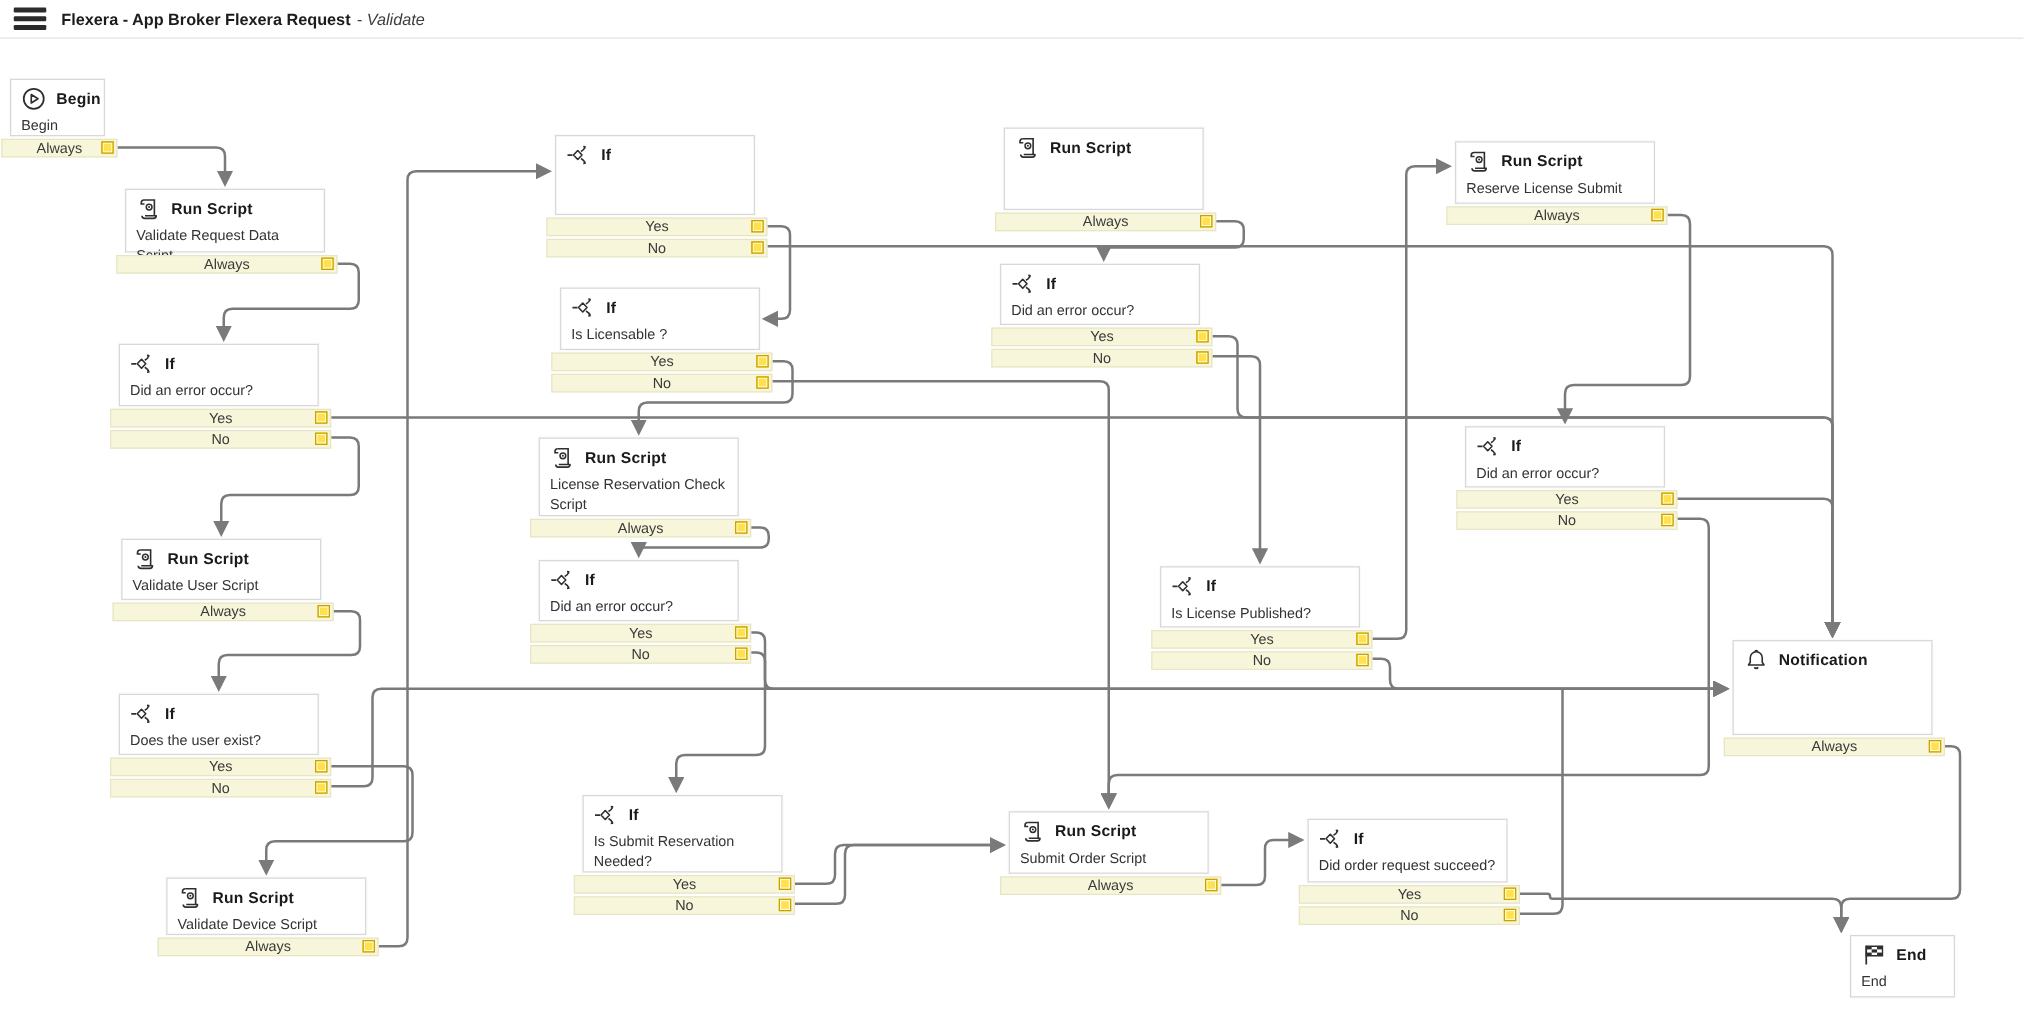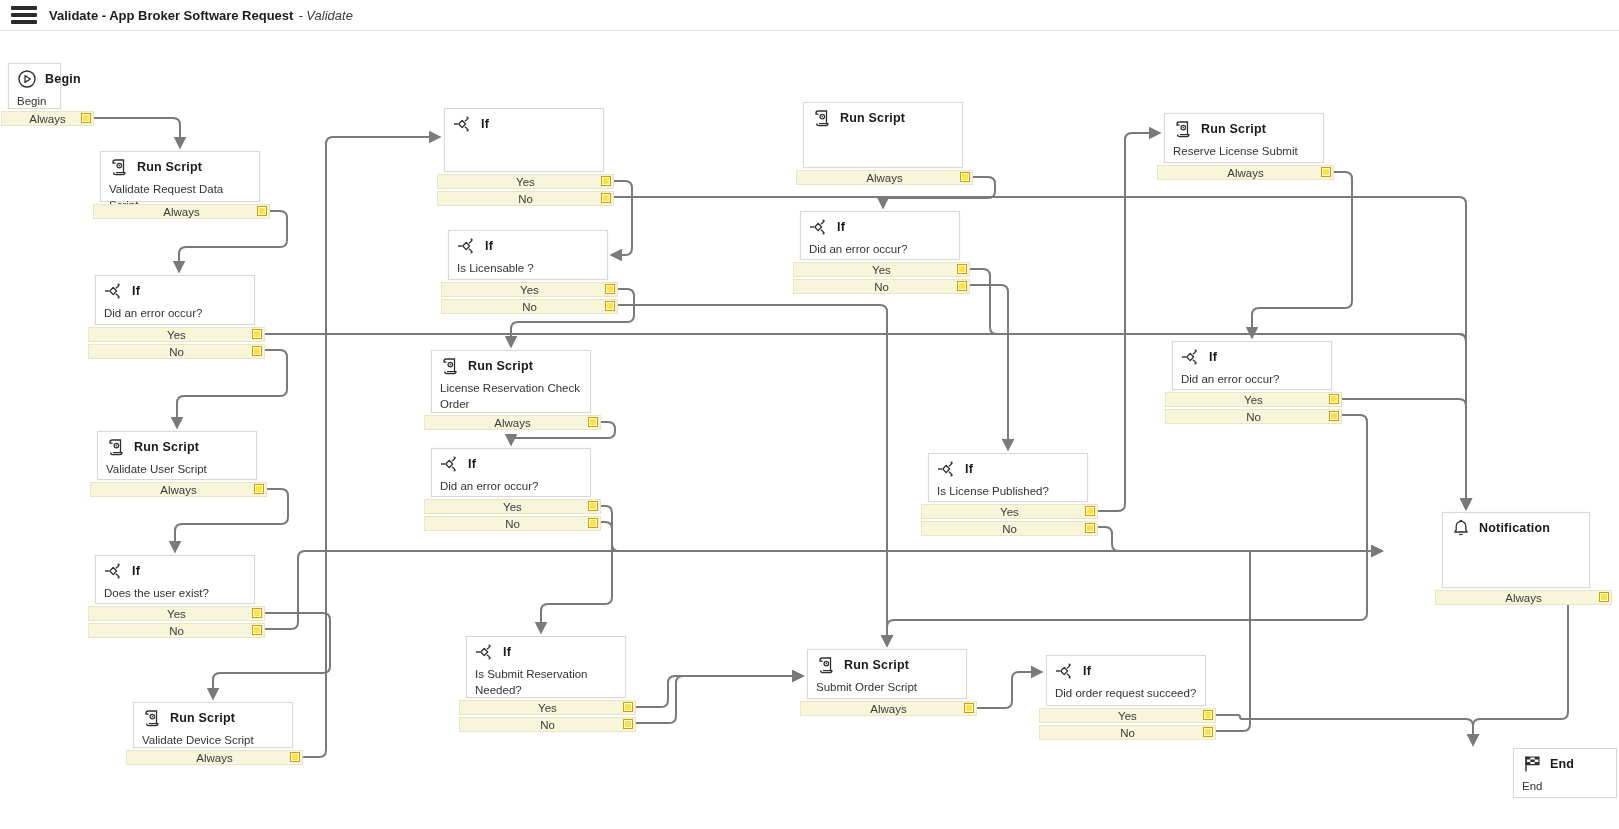--- a/index.html
+++ b/index.html
@@ -69,21 +69,21 @@
         <path class="e" d="M1336 399 L1459 399 Q1466 399 1466 406 L1466 508" marker-end="url(#arr)"></path>
         <path class="e" d="M1336 415 L1360 415 Q1367 415 1367 422 L1367 613 Q1367 620 1360 620 L894 620 Q887 620 887 627 L887 645" marker-end="url(#arr)"></path>
         <path class="e" d="M971 708 L1005 708 Q1012 708 1012 701 L1012 679 Q1012 672 1019 672 L1041 672" marker-end="url(#arr)"></path>
         <path class="e" d="M1210 715 L1238 715 Q1240 715 1240 717 L1240 717 Q1240 719 1242 719 L1466 719 Q1473 719 1473 726 L1473 744" marker-end="url(#arr)"></path>
         <path class="e" d="M1210 731 L1243 731 Q1250 731 1250 724 L1250 551"></path>
         <path class="e" d="M1550 597 L1561 597 Q1568 597 1568 604 L1568 712 Q1568 719 1561 719 L1480 719 Q1473 719 1473 726 L1473 744" marker-end="url(#arr)"></path>
       </g>
   </svg>
 
   <div id="nodes-layer">
-      <div class="node" style="left: 8px; top: 63px; width: 53px;">
+      <div class="node" style="left: 8px; top: 63px; width: 76px;">
         <div class="box" style="height: 46px;">
           <div class="hd">
             <span class="ic">
               <svg class="gl" width="20" height="20" viewBox="0 0 20 20">
      <circle cx="10" cy="10" r="8" fill="none" stroke="#2f2f2f" stroke-width="1.4"></circle>
      <path d="M8 6.6 L13.4 10 L8 13.4 Z" fill="none" stroke="#2f2f2f" stroke-width="1.3" stroke-linejoin="round"></path>
               </svg>
             </span>
             <span class="tt">Begin</span>
           </div>
@@ -266,21 +266,21 @@
               <svg class="gl" width="20" height="20" viewBox="0 0 20 20">
      <path d="M6.2 3h8.3v12.6" fill="none" stroke="#2f2f2f" stroke-width="1.3"></path>
      <path d="M6.2 3C4.9 3 4 3.9 4 5.2v1h2.6" fill="none" stroke="#2f2f2f" stroke-width="1.3"></path>
      <path d="M4.6 15.6c0 1.2.9 2.1 2.1 2.1h7.2c1.2 0 2.1-.9 2.1-2.1h-9" fill="none" stroke="#2f2f2f" stroke-width="1.3" stroke-linejoin="round"></path>
      <circle cx="10.3" cy="8.6" r="2.3" fill="none" stroke="#2f2f2f" stroke-width="1.2"></circle>
      <circle cx="10.3" cy="8.6" r="0.8" fill="#2f2f2f"></circle>
               </svg>
             </span>
             <span class="tt">Run Script</span>
           </div>
-          <div class="bd">License Reservation Check Order</div>
+          <div class="bd">License Reservation Check Script</div>
         </div>
         <div class="row" style="width: 177px;">
           <span class="rl">Always</span>
           <span class="port"></span>
         </div>
       </div>
       <div class="node" style="left: 1172px; top: 341px; width: 160px;">
         <div class="box" style="height: 49px;">
           <div class="hd">
             <span class="ic">
@@ -372,21 +372,21 @@
         </div>
         <div class="row" style="width: 177px;">
           <span class="rl">Yes</span>
           <span class="port"></span>
         </div>
         <div class="row" style="width: 177px;">
           <span class="rl">No</span>
           <span class="port"></span>
         </div>
       </div>
-      <div class="node" style="left: 1442px; top: 512px; width: 148px;">
+      <div class="node" style="left: 1386px; top: 512px; width: 160px;">
         <div class="box" style="height: 76px;">
           <div class="hd">
             <span class="ic">
               <svg class="gl" width="20" height="20" viewBox="0 0 20 20">
      <path d="M10 3.4a4.8 4.8 0 0 0-4.8 4.8v3.6L3.8 14h12.4l-1.4-2.2V8.2A4.8 4.8 0 0 0 10 3.4z" fill="none" stroke="#2f2f2f" stroke-width="1.3" stroke-linejoin="round"></path>
      <path d="M8.5 15.8a1.7 1.7 0 0 0 3 0" fill="none" stroke="#2f2f2f" stroke-width="1.3"></path>
      <path d="M9 3.4a1 1 0 0 1 2 0" fill="none" stroke="#2f2f2f" stroke-width="1.2"></path>
               </svg>
             </span>
             <span class="tt">Notification</span>
@@ -510,21 +510,21 @@
             </span>
             <span class="tt">Run Script</span>
           </div>
           <div class="bd">Validate Device Script</div>
         </div>
         <div class="row" style="width: 177px;">
           <span class="rl">Always</span>
           <span class="port"></span>
         </div>
       </div>
-      <div class="node" style="left: 1513px; top: 748px; width: 104px;">
+      <div class="node" style="left: 1480px; top: 748px; width: 84px;">
         <div class="box" style="height: 50px;">
           <div class="hd">
             <span class="ic">
               <svg class="gl" width="20" height="20" viewBox="0 0 20 20">
      <path d="M4 2.6v15" stroke="#2f2f2f" stroke-width="1.4" fill="none"></path>
      <rect x="4" y="3" width="13" height="7.6" fill="none" stroke="#2f2f2f" stroke-width="1.1"></rect>
      <rect x="4" y="3" width="4.33" height="2.53" fill="#2f2f2f"></rect>
                 <rect x="12.66" y="3" width="4.34" height="2.53" fill="#2f2f2f"></rect>
      <rect x="8.33" y="5.53" width="4.33" height="2.53" fill="#2f2f2f"></rect>
      <rect x="4" y="8.06" width="4.33" height="2.54" fill="#2f2f2f"></rect>
@@ -537,16 +537,16 @@
         </div>
       </div>
     </div>
 
   <div id="appbar">
     <div id="menu-btn">
       <span></span>
         <span></span>
         <span></span>
     </div>
-    <span class="ttl">Validate - App Broker Software Request</span>
+    <span class="ttl">Flexera - App Broker Flexera Request</span>
     <span class="sta">- Validate</span>
   </div>
 </div>
 
 </body></html>

